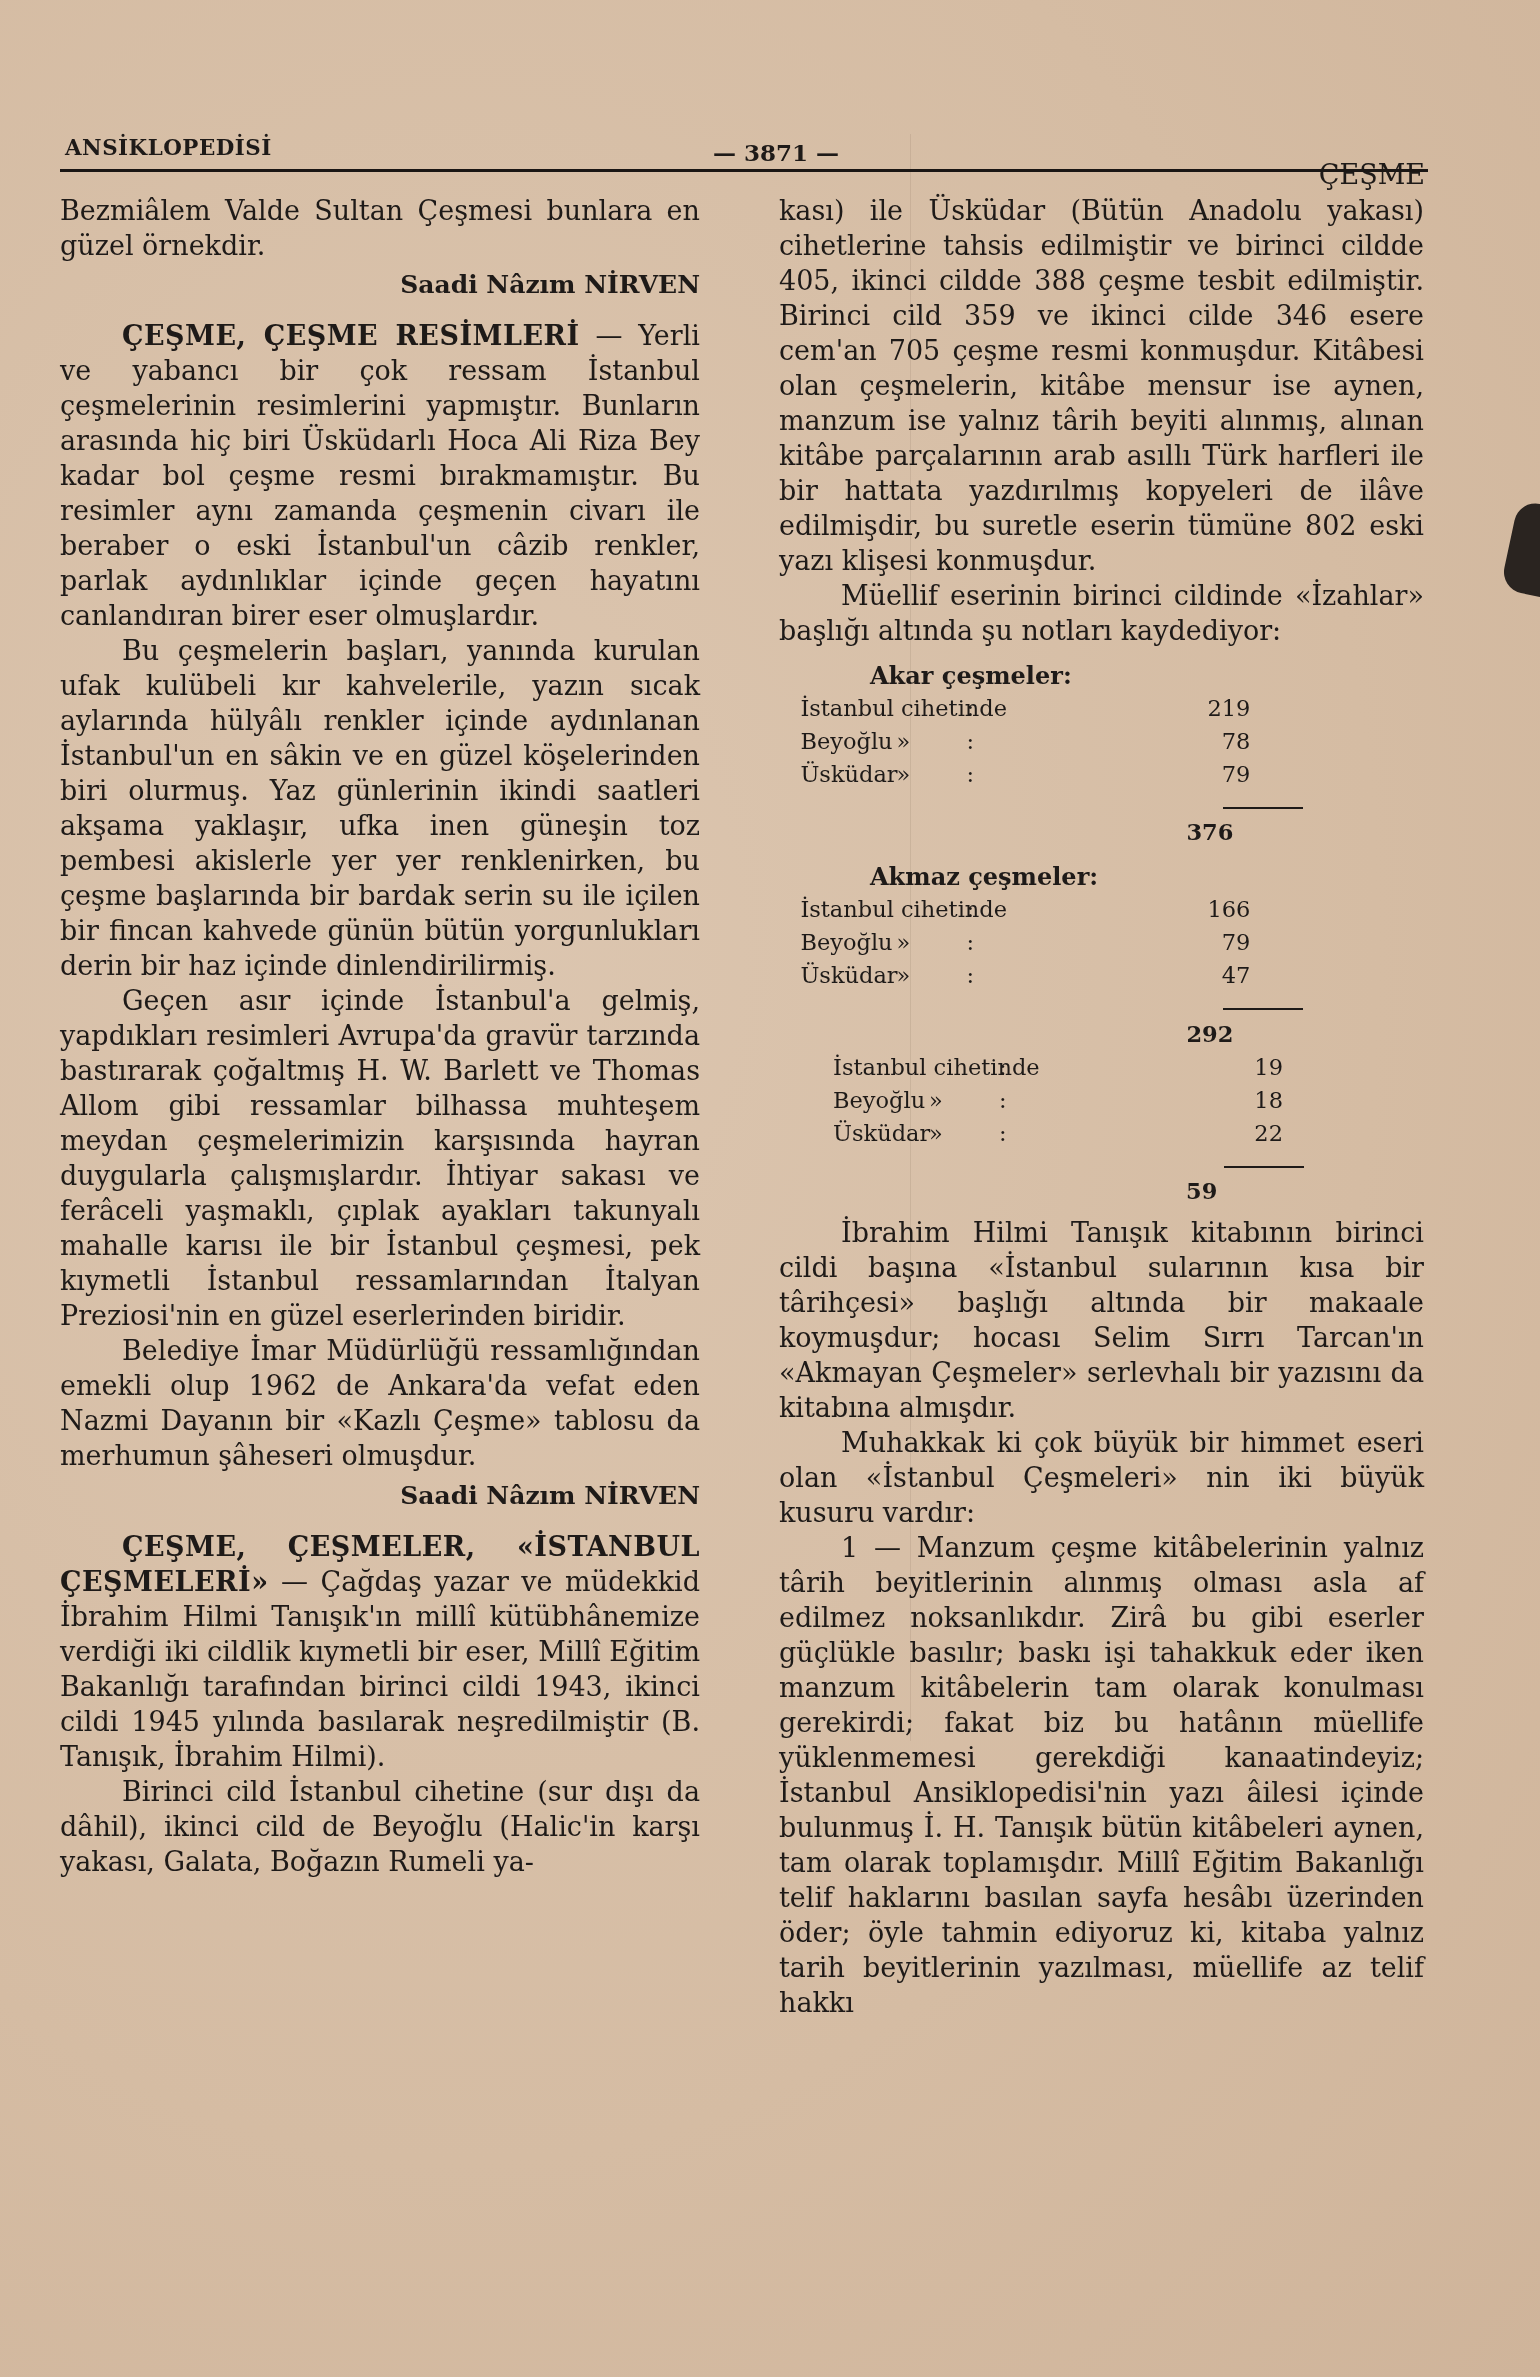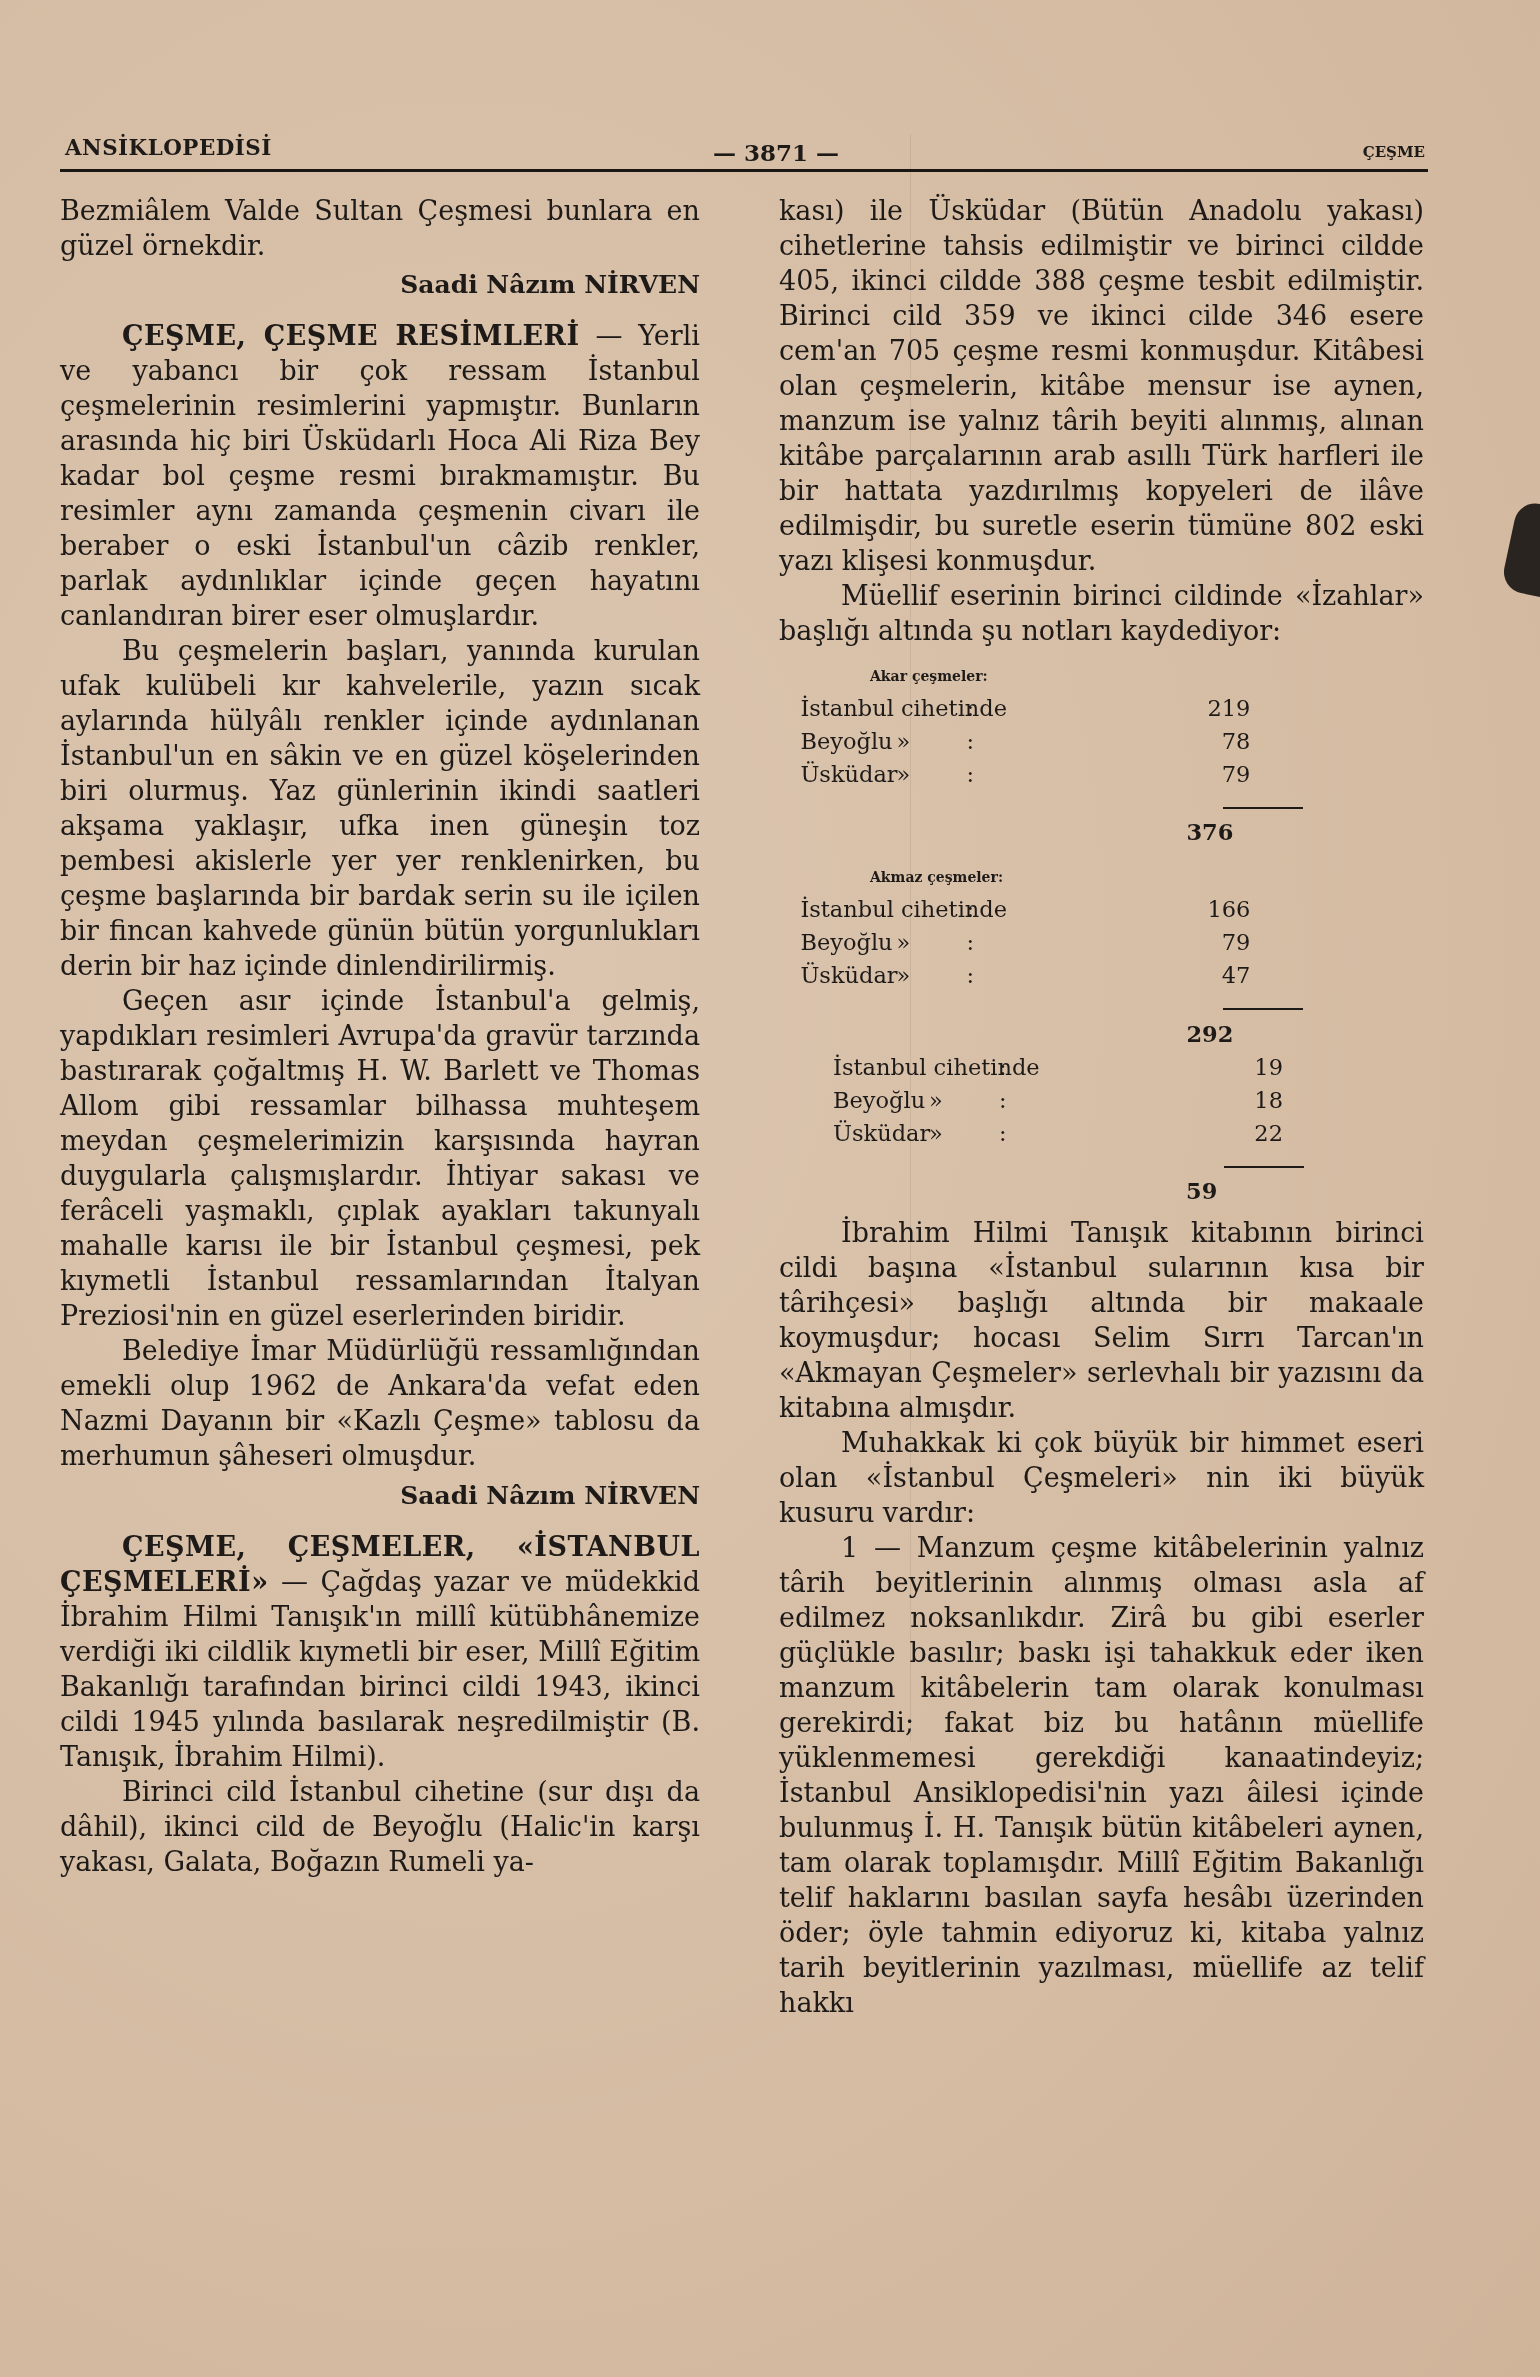--- a/index.html
+++ b/index.html
@@ -9,37 +9,37 @@
     background-image: radial-gradient(ellipse at 30% 40%, #dcc6b0 0%, #d5bca3 60%, #cfb49a 100%);
     font-family: "DejaVu Serif", "Liberation Serif", serif;
     color: #1e1a18;
     position: relative;
   }
   .header {
     position: absolute; left: 65px; top: 134px; width: 1360px; height: 37px;
   }
   .header .left { position: absolute; left: 0; top: 1px; font-size: 21.4px; letter-spacing: 0.5px; font-weight: bold; }
   .header .center { position: absolute; left: 648px; top: 5.4px; font-size: 23px; font-weight: bold; }
-  .header .right { position: absolute; right: 0; top: 9px; font-size: 15px; font-weight: bold; }
+  .header .right { position: absolute; right: 0; top: 25px; font-size: 27px; font-weight: normal; }
   .rule {
     position: absolute; left: 60px; top: 169px; width: 1368px; height: 3.2px; background: #1a1614;
   }
   .col {
     position: absolute; top: 193px; width: 640px;
     font-size: 27px; line-height: 35px;
     text-align: justify;
   }
   .col.left { left: 60px; }
   .col.right { left: 779px; width: 645px; }
   p { margin: 0; }
   .indent { text-indent: 62px; }
   .sig { text-align: right; font-weight: bold; font-size: 25px; margin: 4.3px 0 16px 0; }
   .entry-title { font-weight: bold; letter-spacing: 0.5px; }
   .spacer { height: 6.4px; }
-  .tbl-head { font-weight: bold; font-size: 14px; margin-top: 11.8px; line-height: 32px; }
+  .tbl-head { font-weight: bold; font-size: 24px; margin-top: 11.8px; line-height: 32px; }
   .tbl { font-size: 22.5px; line-height: 33px; }
   .row { position: relative; height: 33px; }
   .row .place { position: absolute; left: 0; }
   .row .ditto { position: absolute; left: 96px; }
   .row .colon { position: absolute; left: 166px; }
   .row .val { position: absolute; left: 386px; width: 64px; text-align: right; }
   .sumline { margin-left: 423px; width: 80px; height: 2.1px; background: #1e1a18; margin-top: 16px; }
   .sum { margin-left: 386px; width: 118px; text-align: left; font-weight: bold; font-size: 22.5px; line-height: 33px; margin-top: 7.5px; }
   .tbl-wrap { position: relative; margin-left: 21.4px; }
   .tbl-wrap.yok { margin-left: 54px; }

